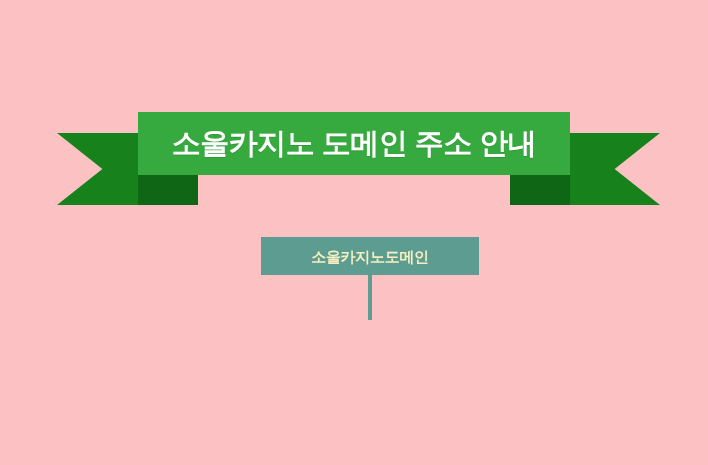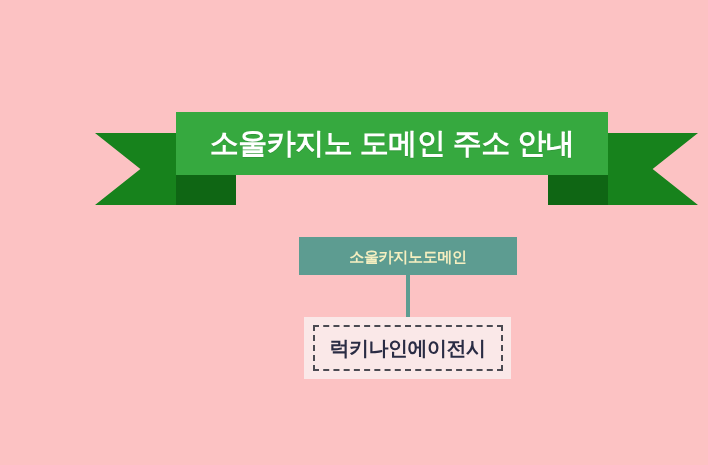--- a/index.html
+++ b/index.html
@@ -12,21 +12,20 @@
     background: #fcc2c3;
     font-family: "Liberation Sans", "DejaVu Sans", sans-serif;
     overflow: hidden;
     position: relative;
   }
 
   .page {
     position: absolute;
     inset: 0;
     background: #fcc2c3;
-    margin-left: 38px;
   }
 
   
   .ribbon {
     position: absolute;
     left: 0;
     top: 100px;
     width: 708px;
     height: 105px;
   }
@@ -161,19 +160,14 @@
       <span class="ribbon-title">소울카지노 도메인 주소 안내</span>
     </div>
   </div>
 
   <div class="node-teal">
     <span class="node-teal-label">소울카지노도메인</span>
   </div>
 
   <div class="connector"></div>
 
-  <div class="node-dashed-outer">
-    <div class="node-dashed-inner">
-      <span class="node-dashed-label">럭키나인에이전시</span>
-    </div>
-  </div>
 
 </div>
 
 </body></html>

